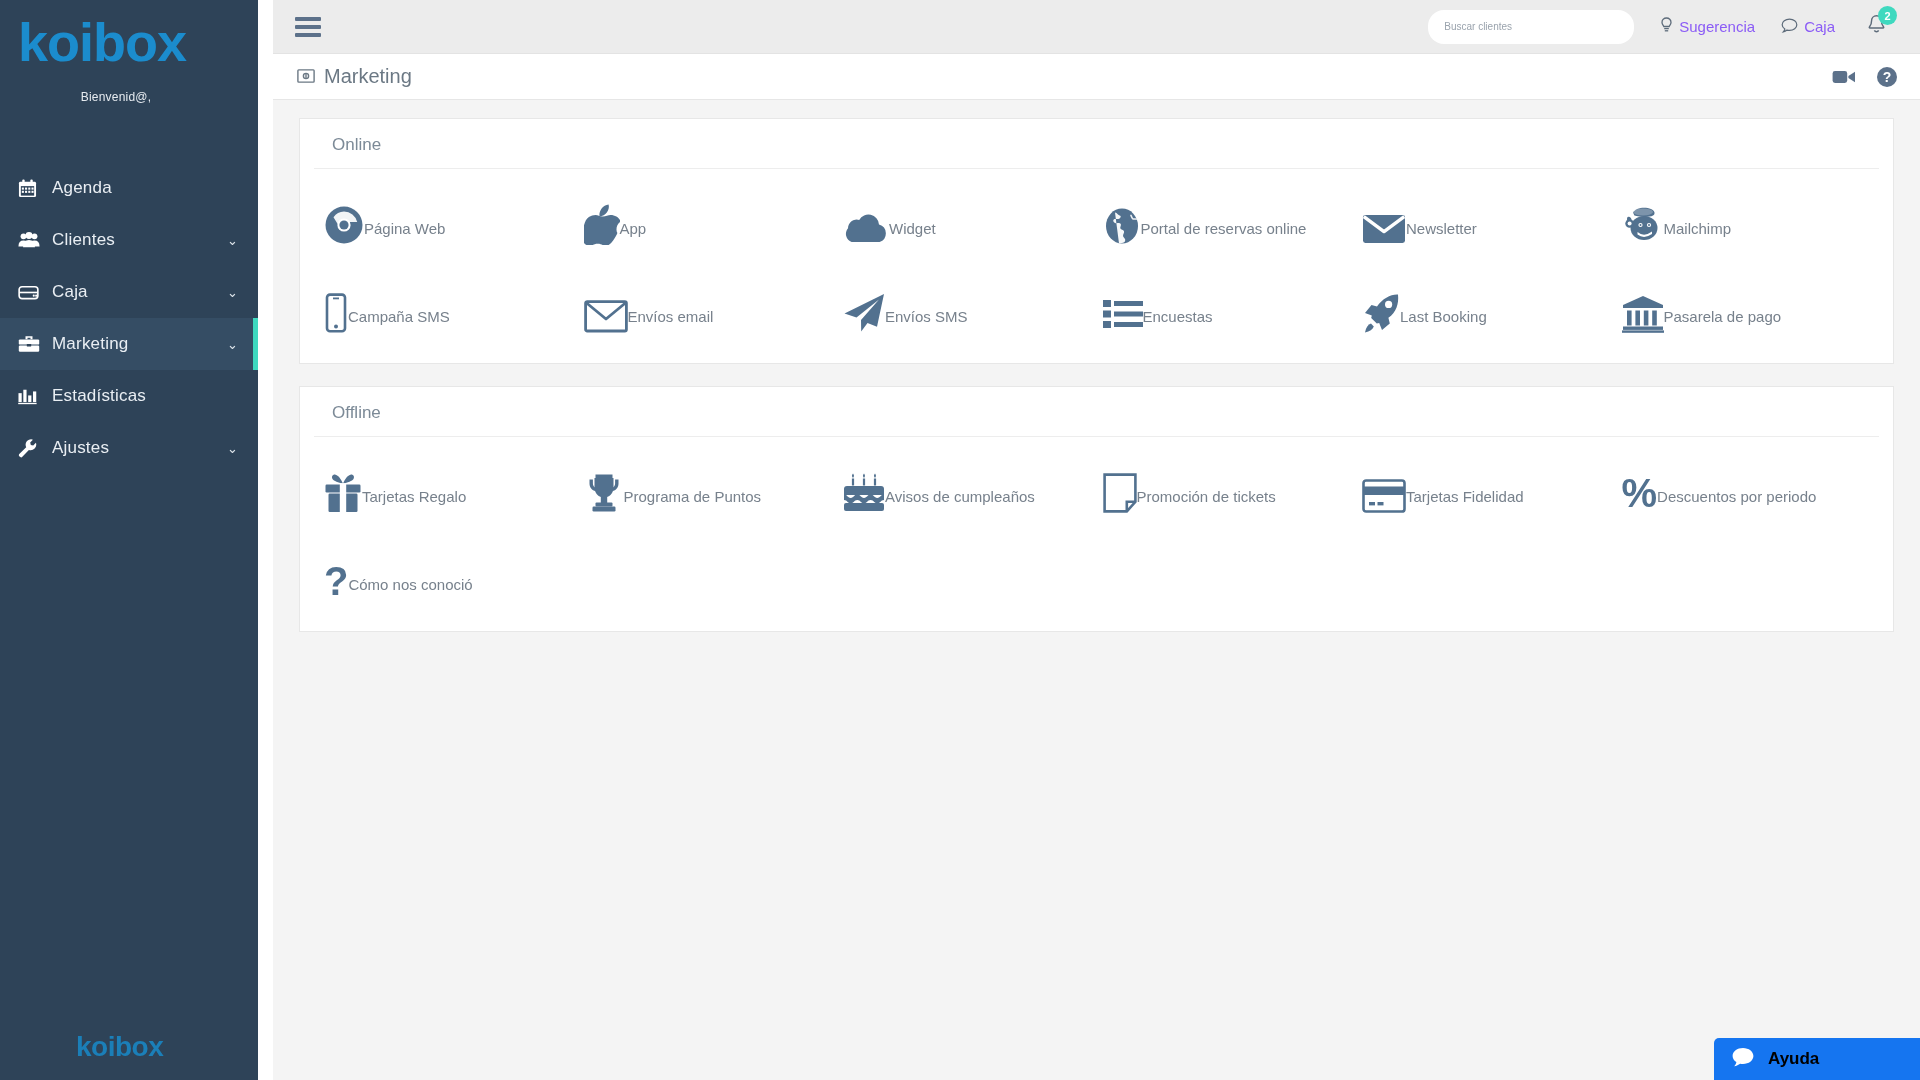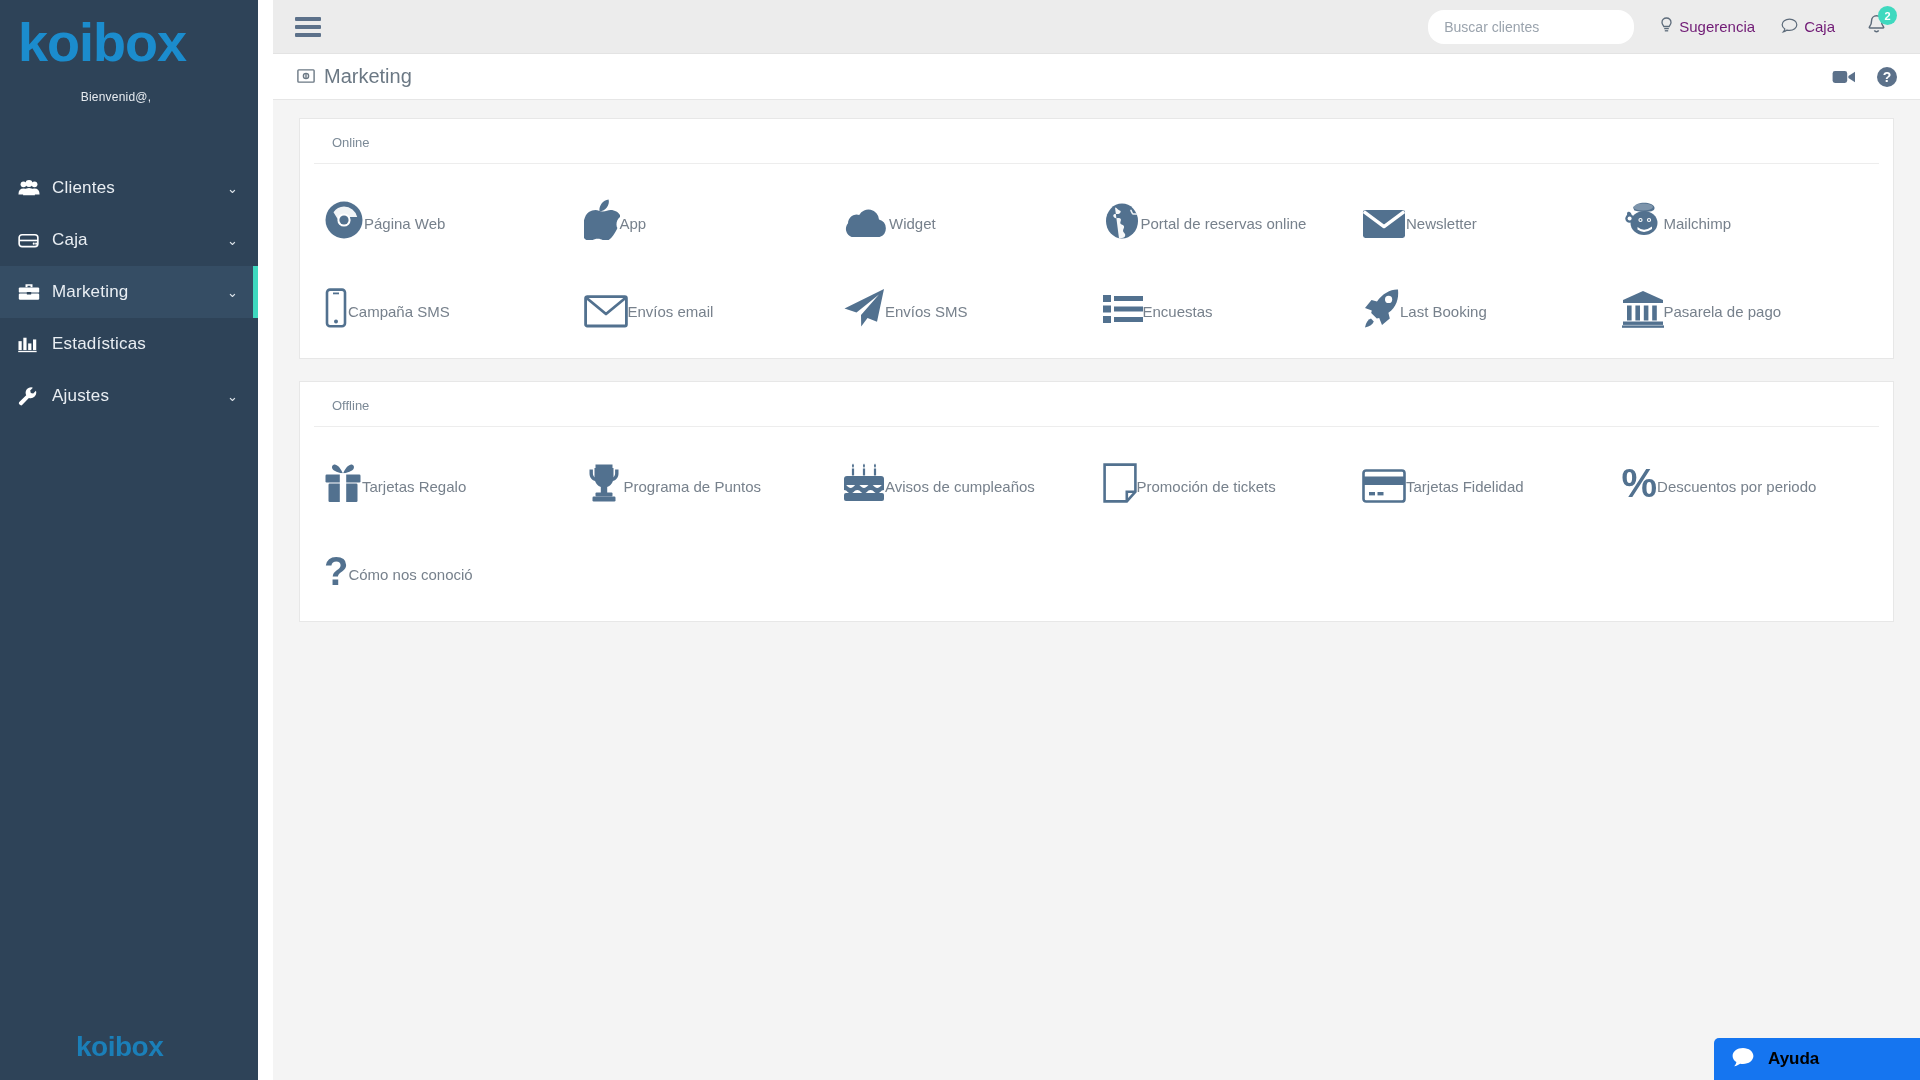--- a/index.html
+++ b/index.html
@@ -61,27 +61,27 @@
     display: flex; align-items: center;
     padding: 0 24px 0 22px;
     border-bottom: 1px solid #e3e3e3;
   }
   .hamburger { display: flex; flex-direction: column; gap: 4px; cursor: pointer; }
   .hamburger span { display: block; width: 26px; height: 4px; background: #5c718a; border-radius: 1px; }
   .topbar-spacer { flex: 1; }
   .search-box {
     width: 206px; height: 30px; border-radius: 16px;
     background: #ffffff; border: none; outline: none;
-    padding: 17px 16px; font-size: 14px; color: #55606c;
+    padding: 17px 16px; font-size: 10px; color: #55606c;
     font-family: "Liberation Sans", sans-serif;
   }
   .search-box::placeholder { color: #9aa3ad; }
   .topbar-link {
     display: flex; align-items: center; gap: 6px;
-    margin-left: 26px; color: #701a75; font-size: 15px; cursor: pointer;
+    margin-left: 26px; color: #8b5cf6; font-size: 15px; cursor: pointer;
   }
   .bell-wrap { position: relative; margin-left: 32px; margin-right: 10px; cursor: pointer; }
   .bell-badge {
     position: absolute; top: -8px; right: -11px;
     background: #3fd9bf; color: #ffffff;
     font-size: 11px; font-weight: bold;
     min-width: 19px; height: 19px; border-radius: 50%;
     display: flex; align-items: center; justify-content: center;
     padding: 0 4px;
   }
@@ -103,21 +103,21 @@
   .content { flex: 1; padding: 18px 26px 0 26px; overflow: hidden; }
 
   .panel {
     background: #ffffff;
     border: 1px solid #e7e7e7;
     margin-bottom: 22px;
     padding: 0 0 14px 0;
   }
   .panel-head {
     padding: 16px 18px 13px 18px;
-    color: #7c8a97; font-size: 13px;
+    color: #7c8a97; font-size: 17px;
     border-bottom: 1px solid #ededed;
     margin: 0 14px;
   }
   .grid {
     display: grid;
     grid-template-columns: repeat(6, 1fr);
     padding: 4px 18px 0 18px;
   }
   .tile {
     display: flex; flex-direction: row;
@@ -155,20 +155,42 @@
     <div class="brand">
       <svg width="200" height="60" viewBox="0 0 200 60">
         <text x="4" y="47" font-family="Liberation Sans, sans-serif" font-size="54" font-weight="bold" fill="#1b8ccd" letter-spacing="-1">koibox</text>
       </svg>
     </div>
 
     <div class="welcome">Bienvenid@,</div>
 
     <div class="nav">
 
+      <div class="nav-item">
+        <span class="ico">
+          <svg width="19" height="19" viewBox="0 0 20 20" fill="#ffffff">
+            <rect x="1" y="3" width="18" height="16" rx="1.5"></rect>
+            <rect x="3" y="7.5" width="14" height="10" fill="#2e4358"></rect>
+            <g fill="#ffffff">
+              <rect x="4" y="9" width="2.2" height="2.2"></rect>
+                <rect x="7.4" y="9" width="2.2" height="2.2"></rect>
+              <rect x="10.8" y="9" width="2.2" height="2.2"></rect>
+                <rect x="14.2" y="9" width="2.2" height="2.2"></rect>
+              <rect x="4" y="12.4" width="2.2" height="2.2"></rect>
+                <rect x="7.4" y="12.4" width="2.2" height="2.2"></rect>
+              <rect x="10.8" y="12.4" width="2.2" height="2.2"></rect>
+                <rect x="14.2" y="12.4" width="2.2" height="2.2"></rect>
+            </g>
+            <rect x="4.5" y="0.5" width="2.5" height="4" rx="1"></rect>
+            <rect x="13" y="0.5" width="2.5" height="4" rx="1"></rect>
+          </svg>
+        </span>
+        <span class="lbl">Agenda</span>
+        <span class="caret"></span>
+      </div>
 
       <div class="nav-item">
         <span class="ico">
           <svg width="22" height="18" viewBox="0 0 24 18" fill="#ffffff">
             <circle cx="6" cy="5" r="3.2"></circle>
               <circle cx="18" cy="5" r="3.2"></circle>
               <circle cx="12" cy="4.2" r="3.8"></circle>
             <path d="M0.5 16 Q0.5 9.6 6 9.6 Q11.5 9.6 11.5 16 Z"></path>
             <path d="M12.5 16 Q12.5 9.6 18 9.6 Q23.5 9.6 23.5 16 Z"></path>
             <path d="M5.5 17 Q5.5 9 12 9 Q18.5 9 18.5 17 Z"></path>

